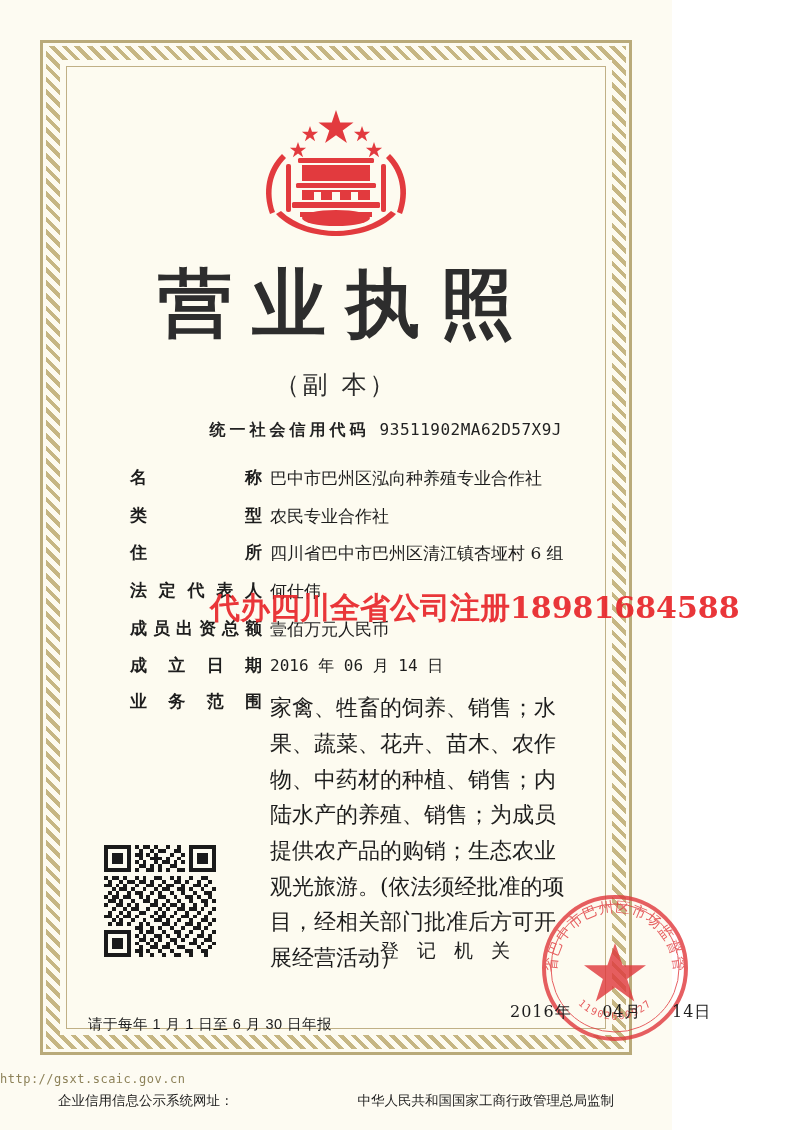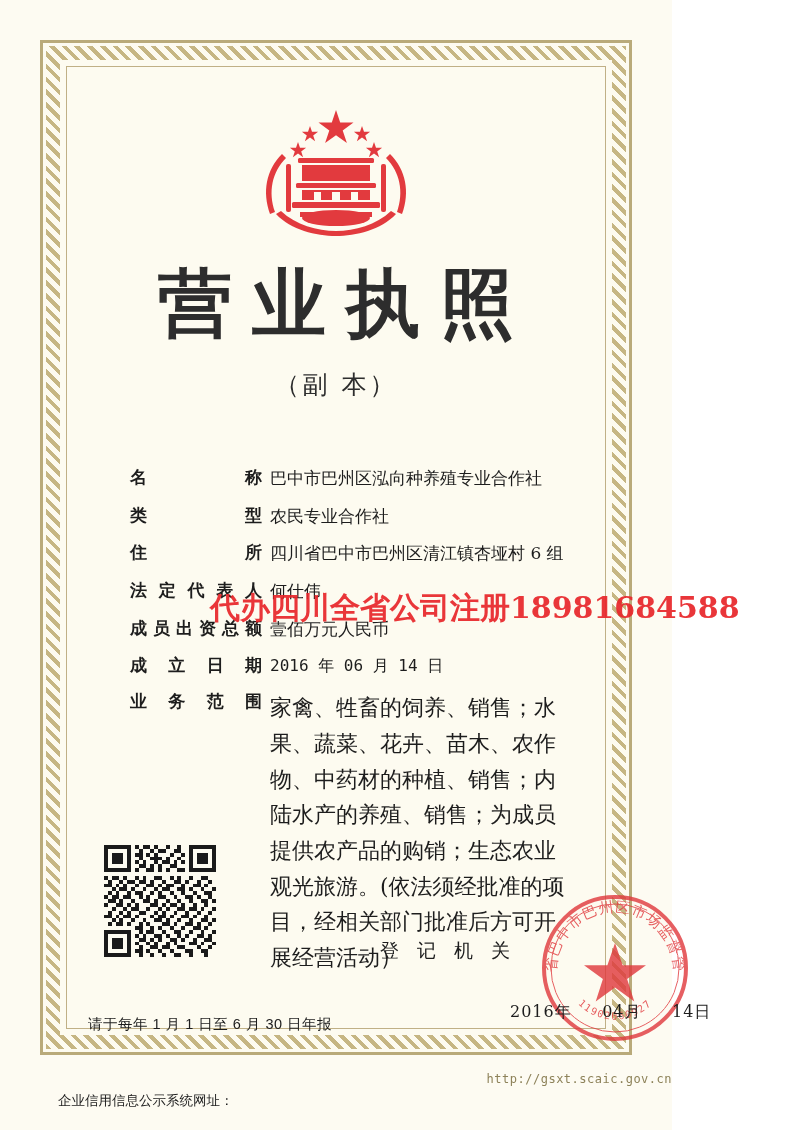--- a/index.html
+++ b/index.html
@@ -215,21 +215,21 @@
     letter-spacing: 0.5px;
     white-space: nowrap;
   }
 
   
   .border-url {
     position: absolute;
     left: 0;
     right: 0;
     top: 1072px;
-    text-align: right;
+    text-align: left;
     font-family: "DejaVu Sans Mono", monospace;
     font-size: 12px;
     color: #8d8259;
     letter-spacing: 0.5px;
   }
 
   
   .footer-left {
     position: absolute;
     left: 58px;
@@ -289,20 +289,24 @@
         <rect x="78" y="96" width="7" height="8"></rect>
         <rect x="96" y="96" width="8" height="8"></rect>
         <rect x="115" y="96" width="7" height="8"></rect>
       </g>
     </svg>
   </div>
 
   <div class="title">营业执照</div>
   <div class="subtitle">（副  本）</div>
 
+  <div class="credit-row">
+    <span class="credit-label">统一社会信用代码</span>
+    <span class="credit-value">93511902MA62D57X9J</span>
+  </div>
 
   <div class="fields">
 
     <div class="field-row">
       <div class="field-label">
           <span>名</span>
           <span>称</span>
         </div>
       <div class="field-value">巴中市巴州区泓向种养殖专业合作社</div>
     </div>
@@ -624,14 +628,15 @@
 
   <div class="seal-date">
     <span>2016</span><span>年</span>&nbsp;&nbsp;&nbsp;&nbsp;&nbsp;<span>04</span><span>月</span>&nbsp;&nbsp;&nbsp;&nbsp;&nbsp;<span>14</span><span>日</span>
   </div>
 
   <div class="annual-note">请于每年 1 月 1 日至 6 月 30 日年报</div>
 
   <div class="border-url">http://gsxt.scaic.gov.cn</div>
 
   <div class="footer-left">企业信用信息公示系统网址：</div>
+  <div class="footer-right">中华人民共和国国家工商行政管理总局监制</div>
 
 </div>
 
 </body></html>

